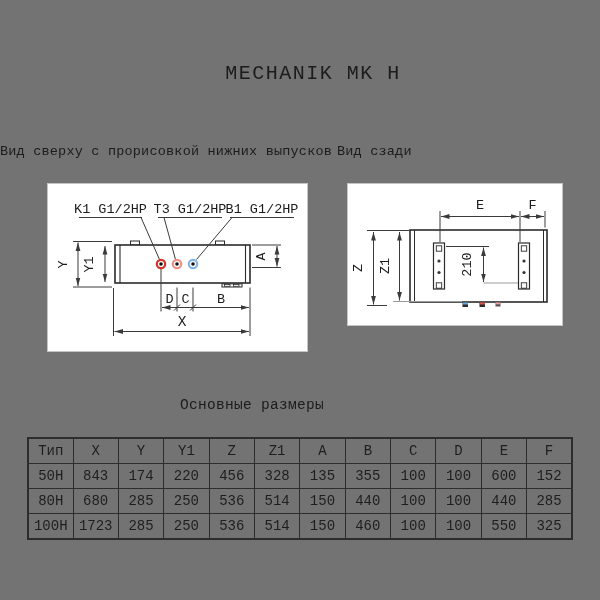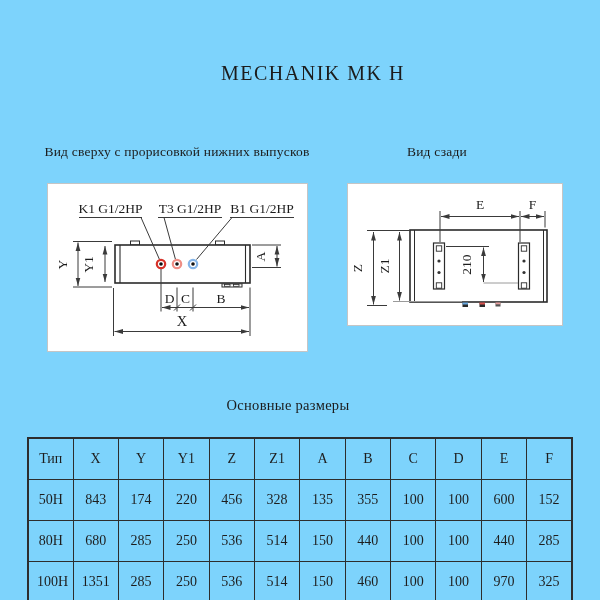--- a/index.html
+++ b/index.html
@@ -1,28 +1,28 @@
 <!DOCTYPE html>
 <html><head>
 <meta charset="utf-8">
 <style>
   html,body{margin:0;padding:0;background:#ffffff;}
-  .sheet{position:relative;width:600px;height:600px;background:#7dd3fc;overflow:hidden;
-         font-family:Liberation Serif, serif;color:#222;}
+  .sheet{position:relative;width:600px;height:600px;background:#737373;overflow:hidden;
+         font-family:Liberation Mono, monospace;color:#222;}
   .title{position:absolute;left:13px;top:62px;width:600px;text-align:center;
          font-size:20px;letter-spacing:1.5px;color:#1c1c1c;}
-  .view-heading{position:absolute;font-size:13.5px;letter-spacing:0.2px;color:#1c1c1c;text-align:center;}
+  .view-heading{position:absolute;font-size:13.5px;letter-spacing:0.2px;color:#1c1c1c;}
   .vh-left{left:0;top:144px;width:354px;}
   .vh-right{left:337px;top:144px;width:200px;}
   .table-heading{position:absolute;left:0;top:397px;width:504px;text-align:center;
-         font-size:14.5px;letter-spacing:0.3px;color:#1c1c1c;margin-left:36px;}
+         font-size:14.5px;letter-spacing:0.3px;color:#1c1c1c;}
   svg{position:absolute;left:0;top:0;}
   .dims{position:absolute;left:27px;top:437px;width:546px;border-collapse:collapse;
         table-layout:fixed;border:2px solid #2d2d2d;}
-  .dims th,.dims td{border:1px solid #2d2d2d;height:24px;padding:8px;margin:0;
+  .dims th,.dims td{border:1px solid #2d2d2d;height:24px;padding:0;margin:0;
         font-size:14px;font-weight:normal;text-align:center;vertical-align:middle;color:#1e1e1e;}
 </style>
 </head>
 <body>
 
 <div class="sheet">
 
   <div class="title">MECHANIK MK H</div>
   <div class="view-heading vh-left">Вид сверху с прорисовкой нижних выпусков</div>
   <div class="view-heading vh-right">Вид сзади</div>
@@ -211,28 +211,28 @@
       <td>514</td>
       <td>150</td>
       <td>440</td>
       <td>100</td>
       <td>100</td>
       <td>440</td>
       <td>285</td>
     </tr>
     <tr>
       <td>100H</td>
-      <td>1351</td>
+      <td>1723</td>
       <td>285</td>
       <td>250</td>
       <td>536</td>
       <td>514</td>
       <td>150</td>
       <td>460</td>
       <td>100</td>
       <td>100</td>
-      <td>970</td>
+      <td>550</td>
       <td>325</td>
     </tr>
   </tbody>
     </table>
 
 </div>
 
 </body></html>

